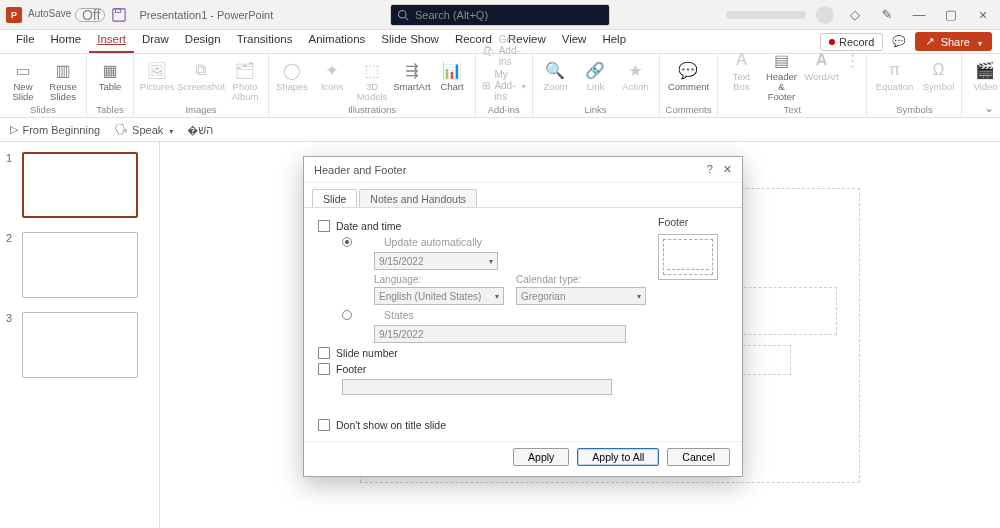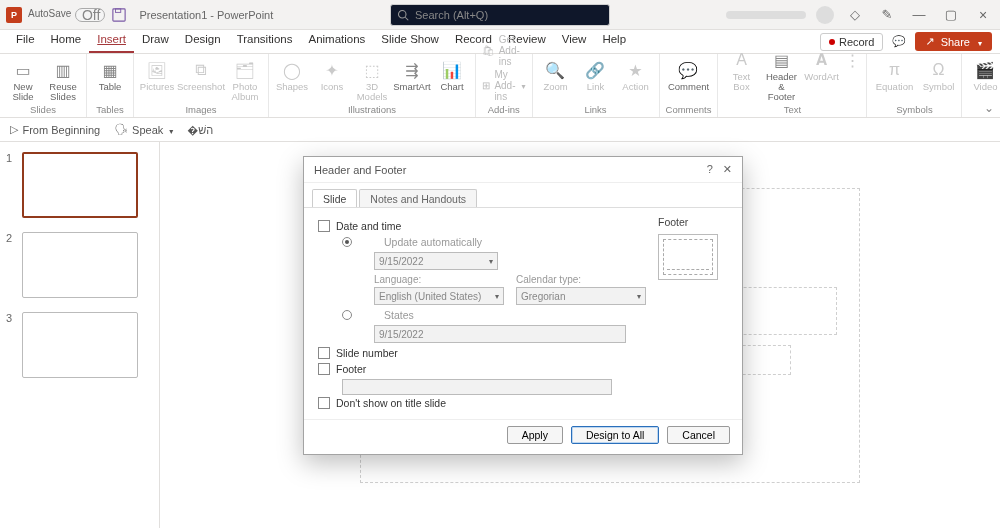--- a/index.html
+++ b/index.html
@@ -415,32 +415,32 @@
       </div>
 
       <div class="chk-row">
         <span class="chkbox"></span>
         <span>Footer</span>
       </div>
       <div class="indent">
         <div class="field disabled footer-input"></div>
       </div>
 
-      <div class="chk-row" style="margin-top:2px">
+      <div class="chk-row" style="margin-top:24px">
         <span class="chkbox"></span>
         <span>Don't show on title slide</span>
       </div>
     </div>
 
     <div class="dlg-right">
       <div class="section-title">Footer</div>
       <div class="preview-box">
         <div class="prev-inner"></div>
       </div>
     </div>
   </div>
 
   <div class="dlg-buttons">
     <button class="dlg-btn">Apply</button>
-    <button class="dlg-btn primary">Design to All</button>
+    <button class="dlg-btn primary">Apply to All</button>
     <button class="dlg-btn">Cancel</button>
   </div>
 </div>
 
 </body></html>

